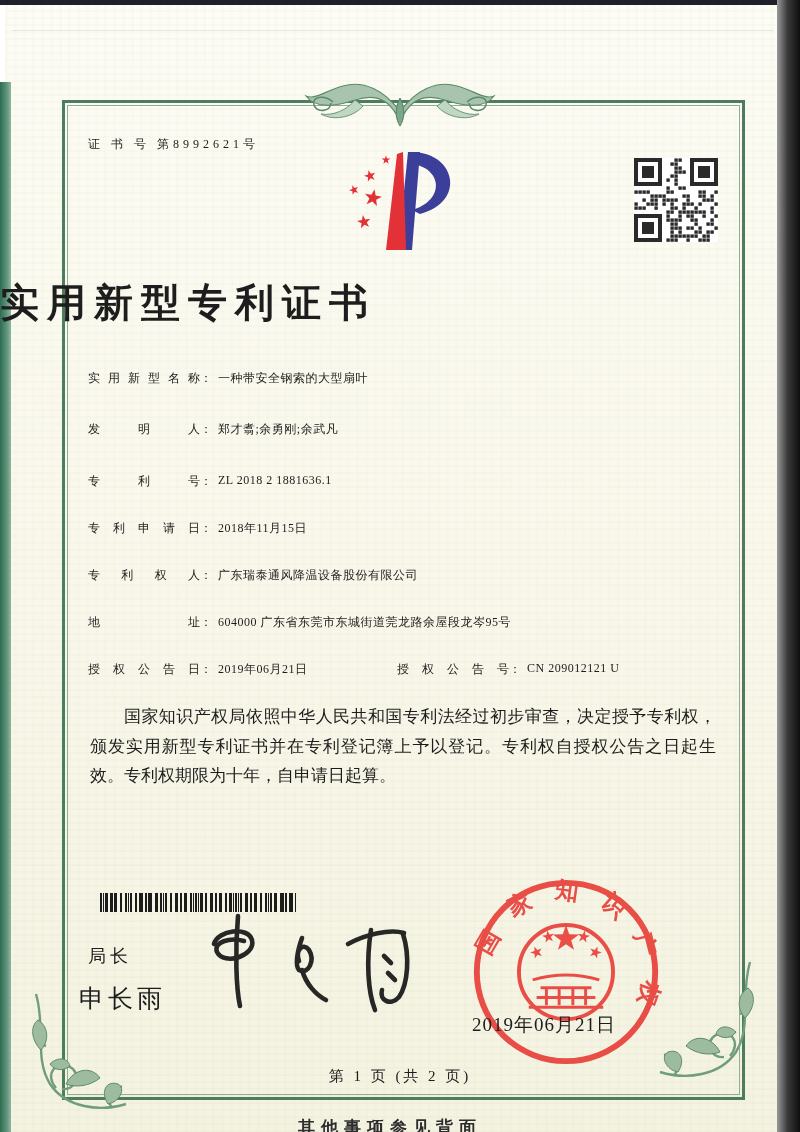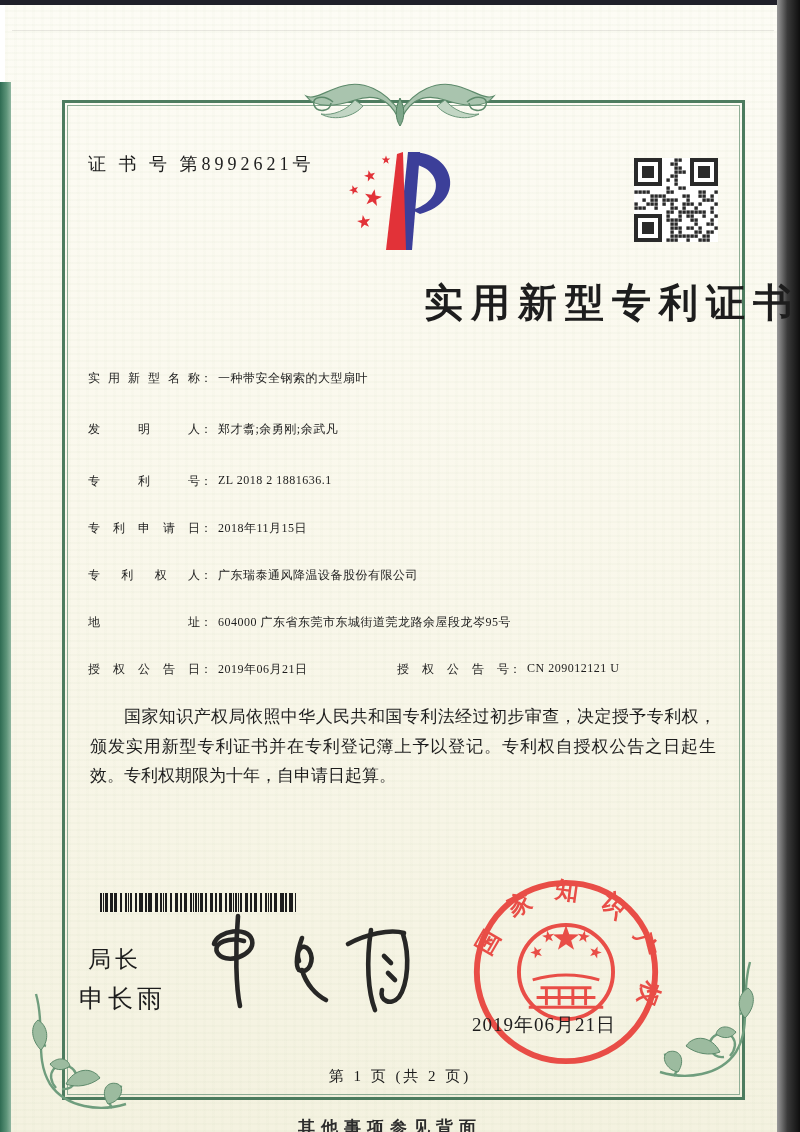--- a/index.html
+++ b/index.html
@@ -24,43 +24,43 @@
                repeating-linear-gradient(90deg,rgba(170,190,150,.03) 0 3px,transparent 3px 9px);}
   
   .border-outer{position:absolute;left:62px;top:100px;width:677px;height:994px;
     border:3px solid #4d7c5f;z-index:1;}
   .border-inner{position:absolute;inset:2px;border:1px solid #8fae96;}
   .ornament{position:absolute;z-index:2;}
   .orn-top{left:303px;top:72px;}
   .orn-bl{left:16px;top:992px;}
   .orn-br{left:648px;top:960px;}
   
-  .cert-no{position:absolute;left:88px;top:152px;font-size:18px;letter-spacing:4px;z-index:3;}
+  .cert-no{position:absolute;left:88px;top:136px;font-size:12px;letter-spacing:4px;z-index:3;}
   .logo{position:absolute;left:340px;top:146px;width:132px;height:116px;z-index:3;}
   .qr{position:absolute;left:634px;top:158px;width:84px;height:84px;z-index:3;}
-  .title{position:absolute;left:0;top:276px;width:800px;text-align:right;
+  .title{position:absolute;left:0;top:276px;width:800px;text-align:left;
     font-size:39px;font-weight:600;letter-spacing:8px;z-index:3;}
   
   .frow{position:absolute;left:88px;width:650px;height:26px;font-size:12px;z-index:3;white-space:nowrap;}
   .flabel{display:inline-block;width:112px;text-align:justify;text-align-last:justify;vertical-align:top;}
   .fcolon{display:inline-block;width:18px;vertical-align:top;}
   .fvalue{vertical-align:top;letter-spacing:.5px;}
   .grant2{position:absolute;left:309px;top:0;}
   
   .bodytext{position:absolute;left:86px;top:698px;width:634px;font-size:17px;
     line-height:1.74;text-align:justify;z-index:3;}
   .bodytext p{margin:4px;text-indent:2em;}
   
   .barcode{position:absolute;left:100px;top:893px;width:196px;height:19px;z-index:3;
     background-image:
       repeating-linear-gradient(90deg,#1c1c1c 0 2px,transparent 2px 5px),
       repeating-linear-gradient(90deg,#1c1c1c 0 1px,transparent 1px 7px),
       repeating-linear-gradient(90deg,transparent 0 3px,#1c1c1c 3px 4px,transparent 4px 9px);}
   
-  .officer-title{position:absolute;left:88px;top:944px;font-size:23px;letter-spacing:4px;z-index:3;}
+  .officer-title{position:absolute;left:88px;top:944px;font-size:18px;letter-spacing:4px;z-index:3;}
   .officer-name{position:absolute;left:79px;top:982px;font-size:25px;letter-spacing:4px;z-index:3;}
   .signature{position:absolute;left:198px;top:900px;width:220px;height:120px;z-index:3;}
   
   .seal{position:absolute;left:468px;top:874px;width:196px;height:196px;z-index:4;opacity:.92;}
   .seal-date{position:absolute;left:472px;top:1012px;font-size:19px;letter-spacing:1px;z-index:5;}
   
   .page-no{position:absolute;left:0;top:1067px;width:800px;text-align:center;font-size:15px;
     letter-spacing:3px;z-index:3;}
   .back-note{position:absolute;left:0;top:1116px;width:780px;text-align:center;font-size:17px;
     font-weight:600;letter-spacing:6px;color:#2c2c2c;z-index:3;}

